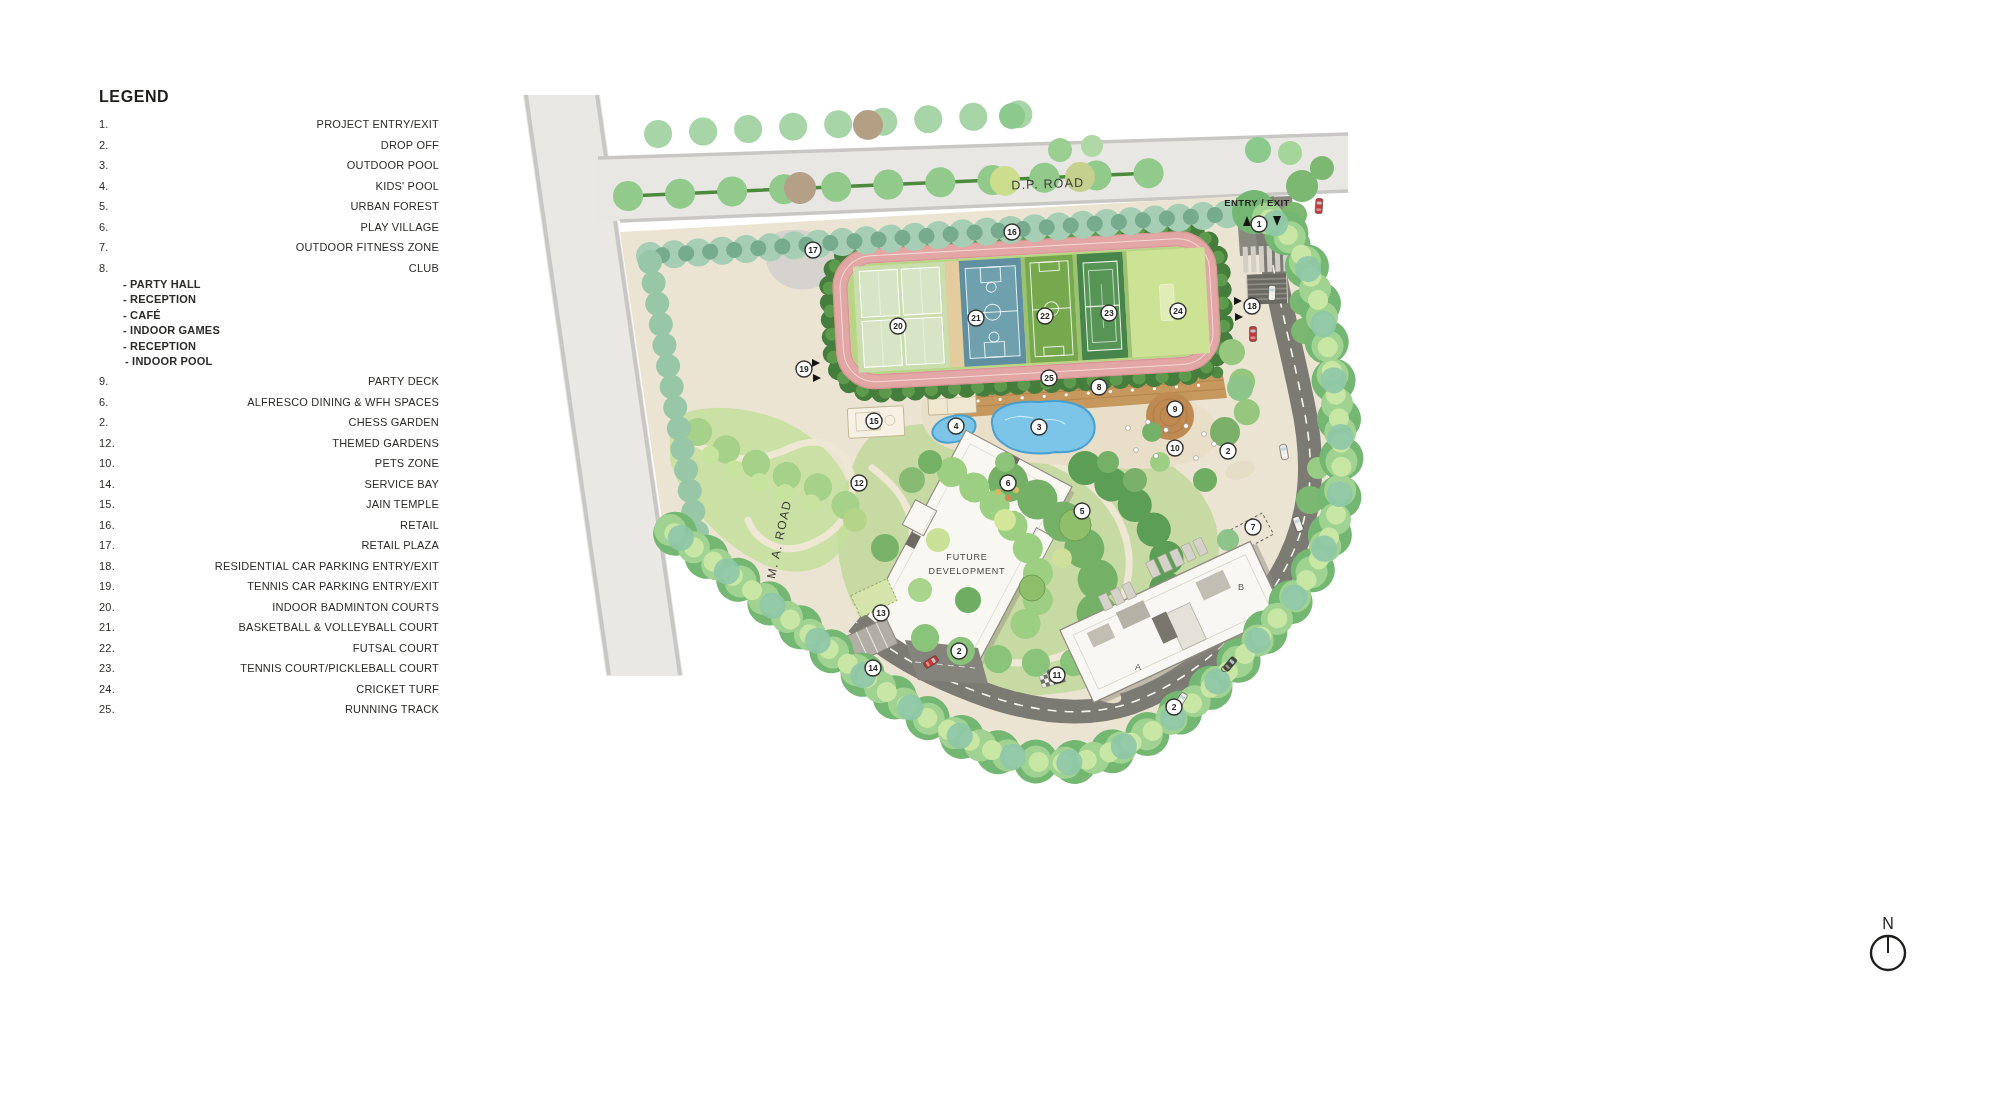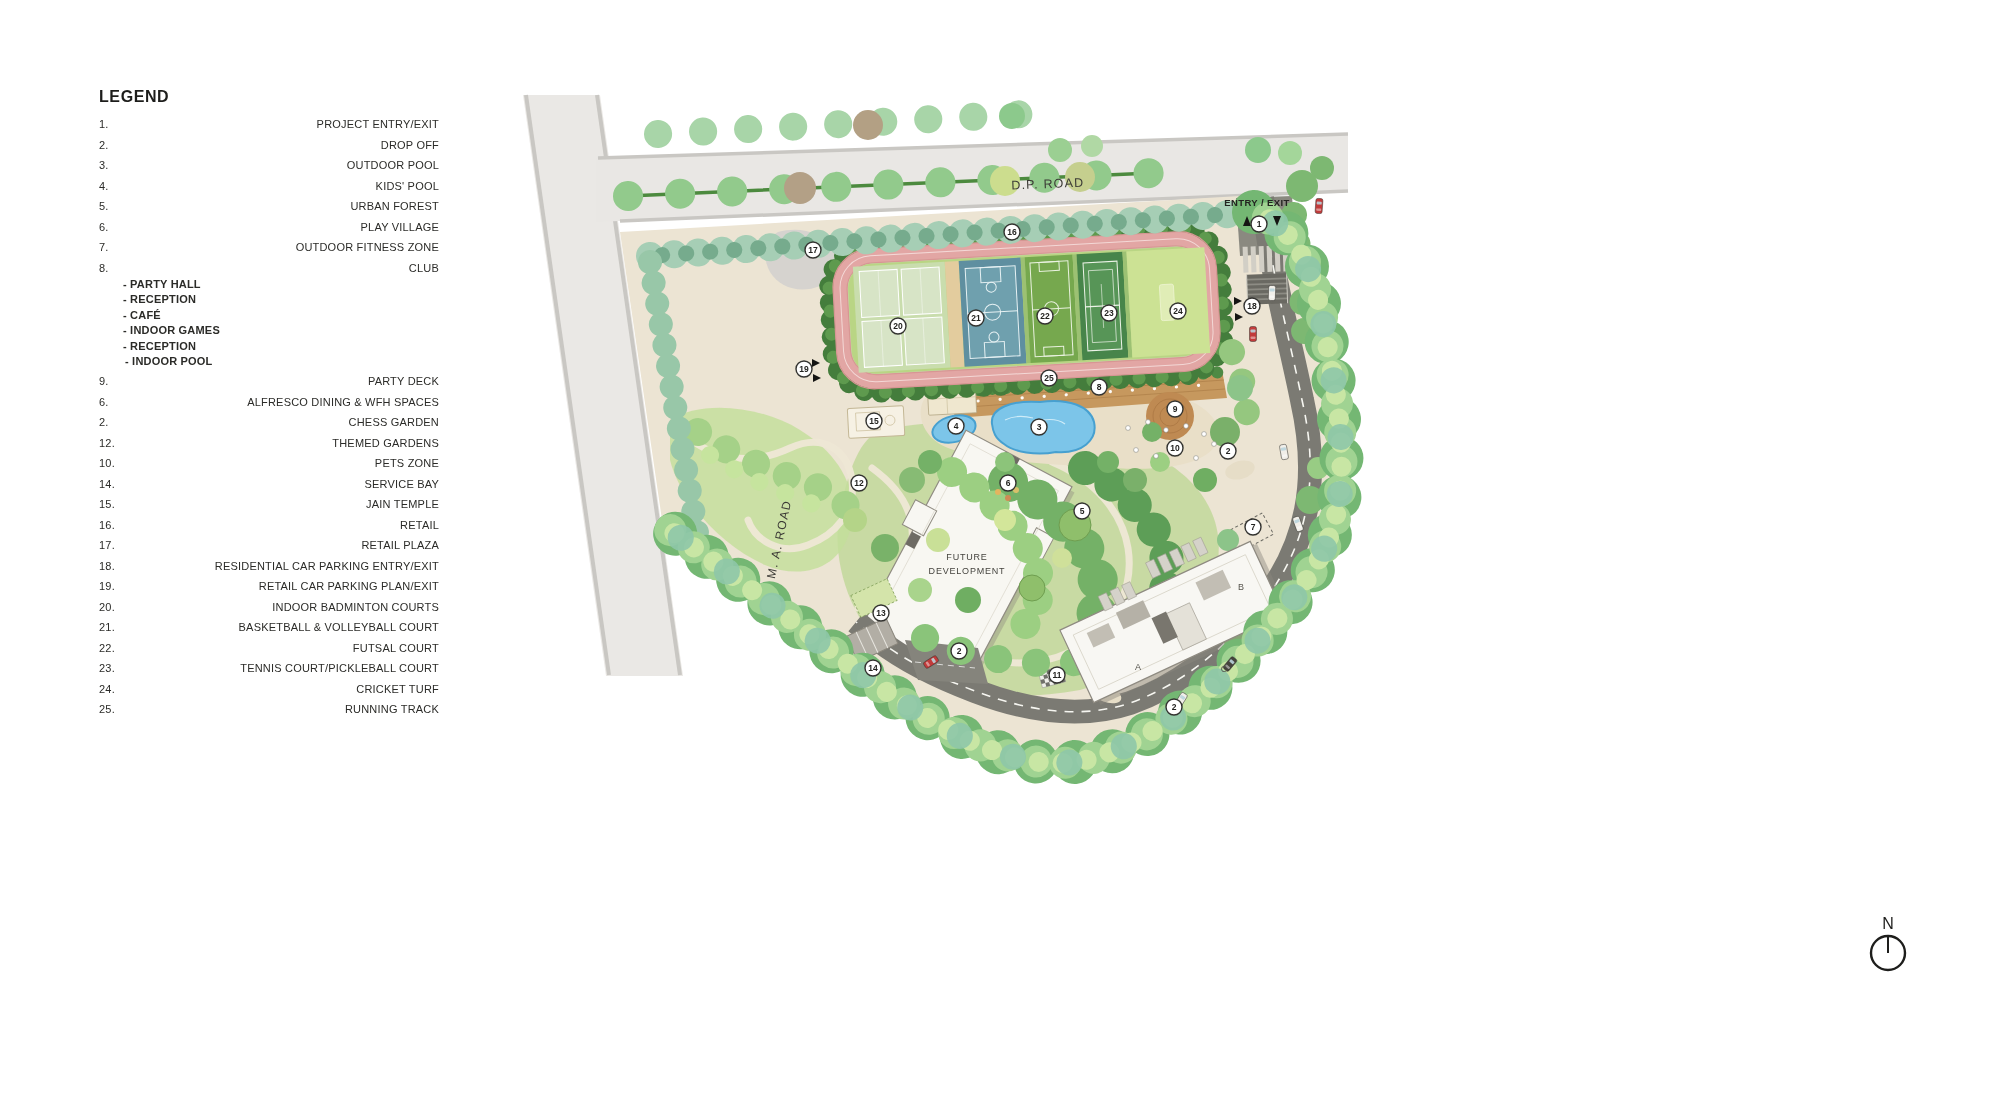--- a/index.html
+++ b/index.html
@@ -99,21 +99,21 @@
         <div class="lg-row">
           <span class="lg-num">17.</span>
           <span class="lg-label">RETAIL PLAZA</span>
         </div>
         <div class="lg-row">
           <span class="lg-num">18.</span>
           <span class="lg-label">RESIDENTIAL CAR PARKING ENTRY/EXIT</span>
         </div>
         <div class="lg-row">
           <span class="lg-num">19.</span>
-          <span class="lg-label">RETAIL CAR PARKING PLAN/EXIT</span>
+          <span class="lg-label">TENNIS CAR PARKING ENTRY/EXIT</span>
         </div>
         <div class="lg-row">
           <span class="lg-num">20.</span>
           <span class="lg-label">INDOOR BADMINTON COURTS</span>
         </div>
         <div class="lg-row">
           <span class="lg-num">21.</span>
           <span class="lg-label">BASKETBALL &amp; VOLLEYBALL COURT</span>
         </div>
         <div class="lg-row">

